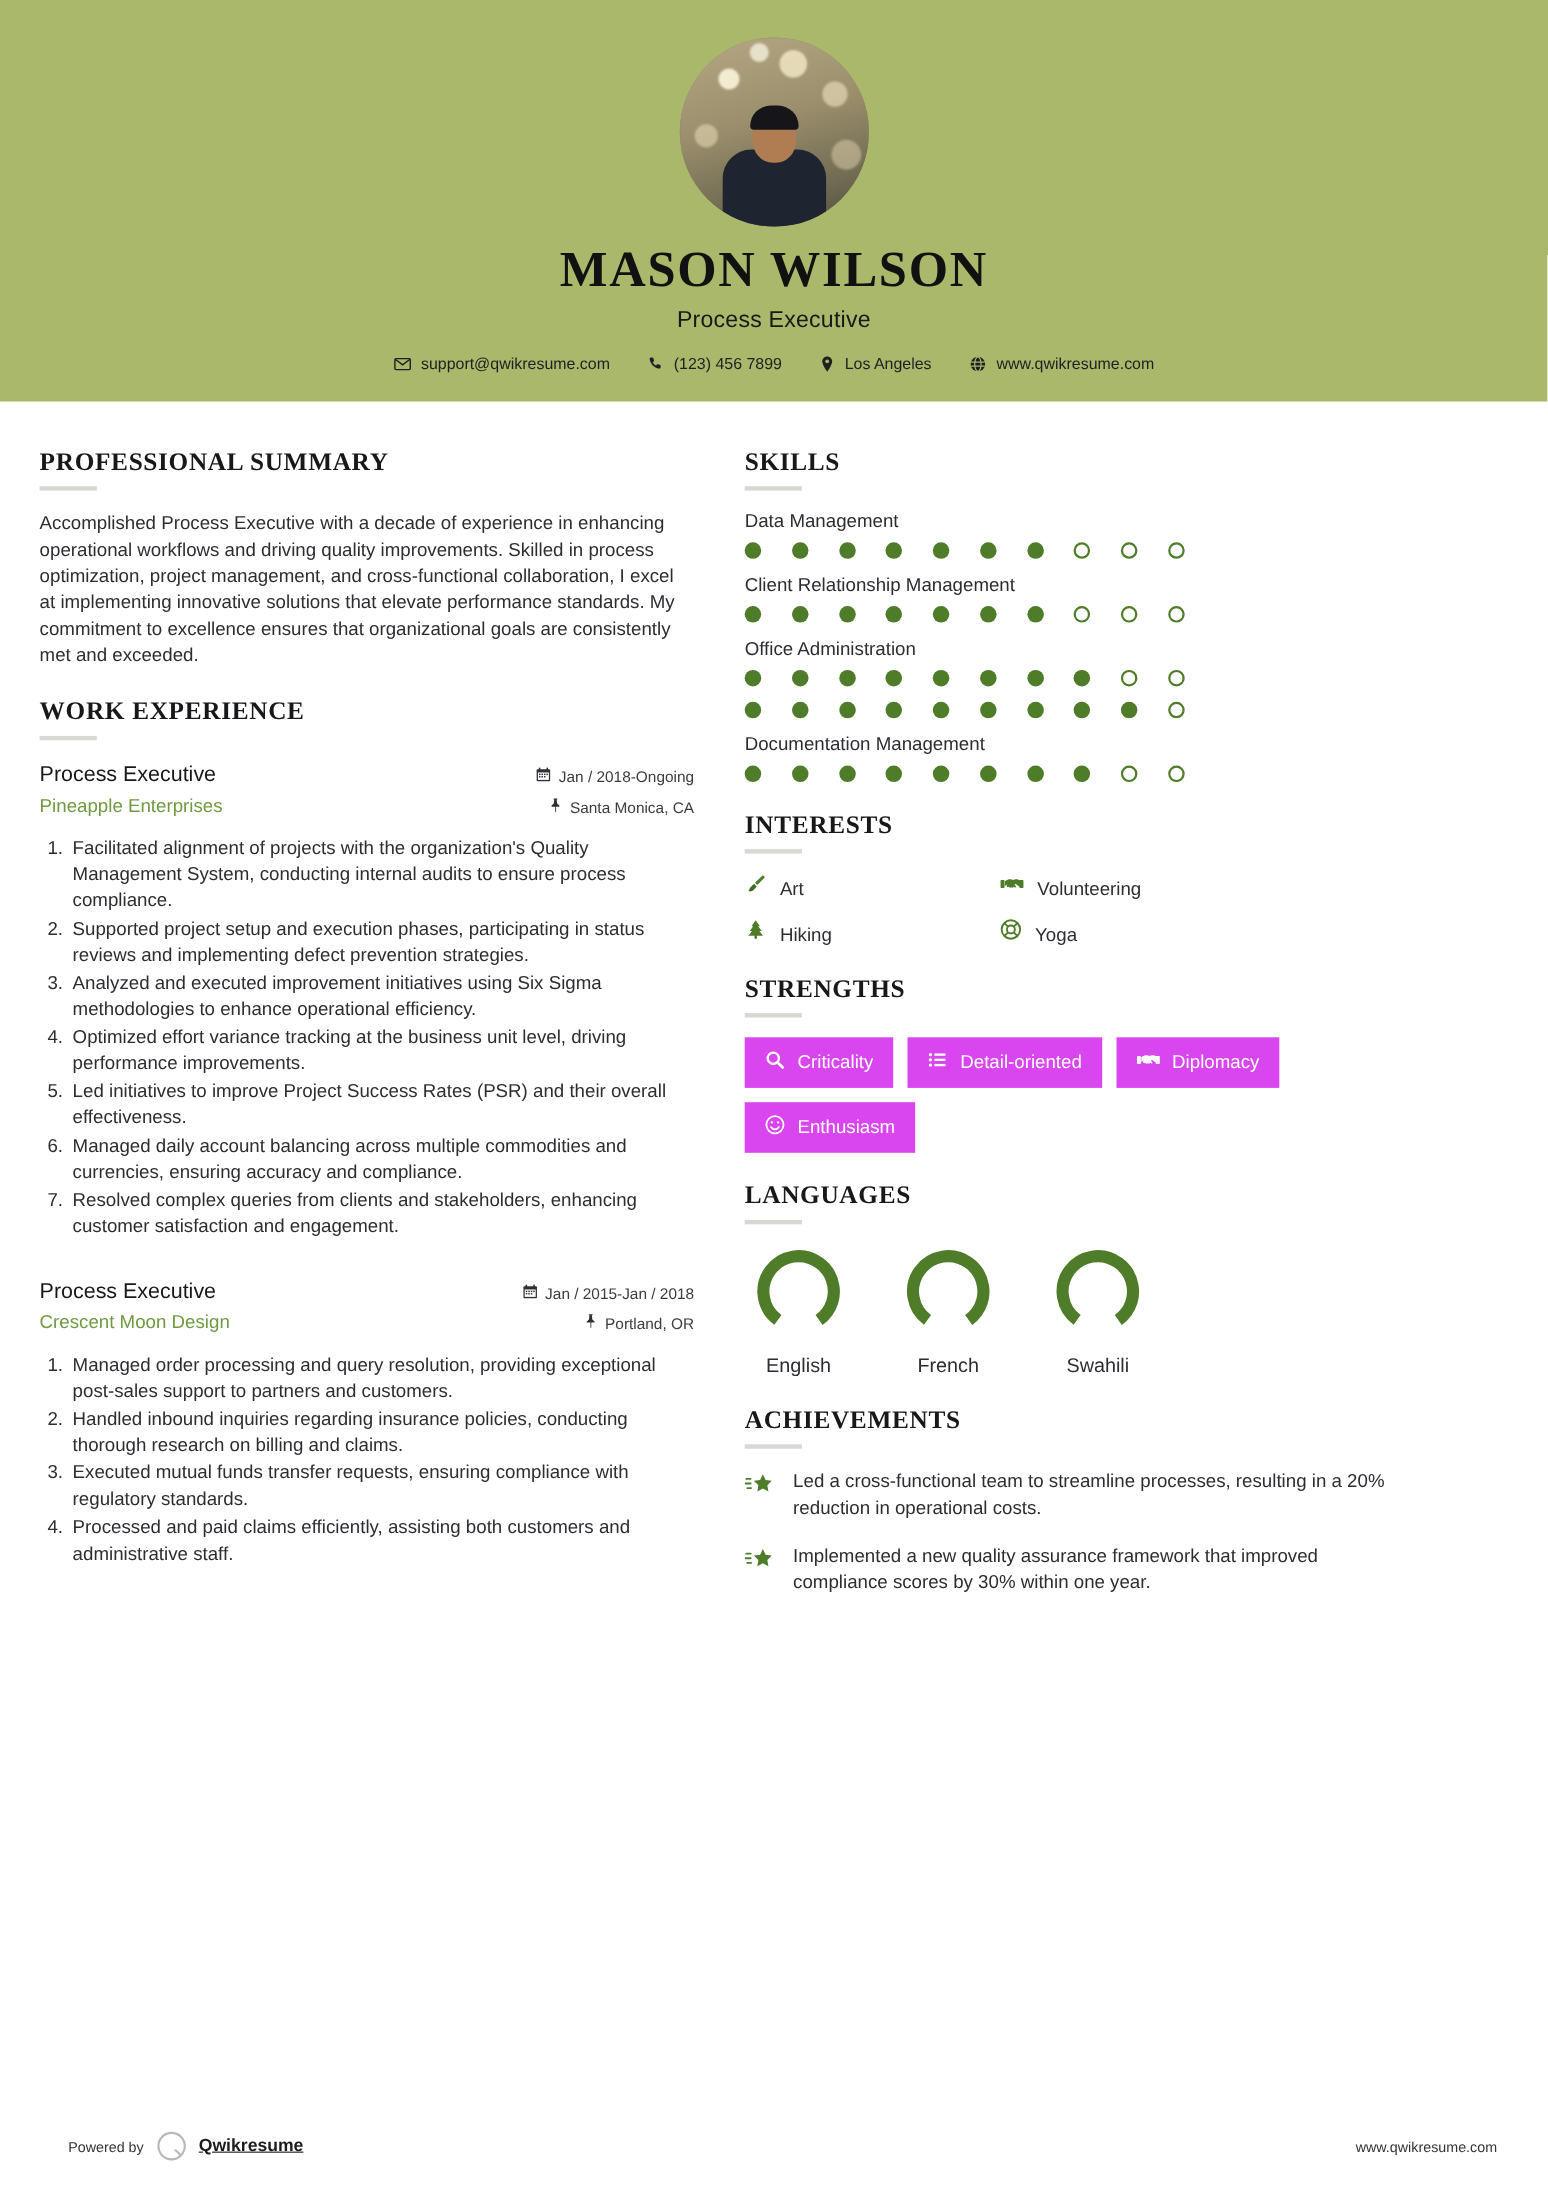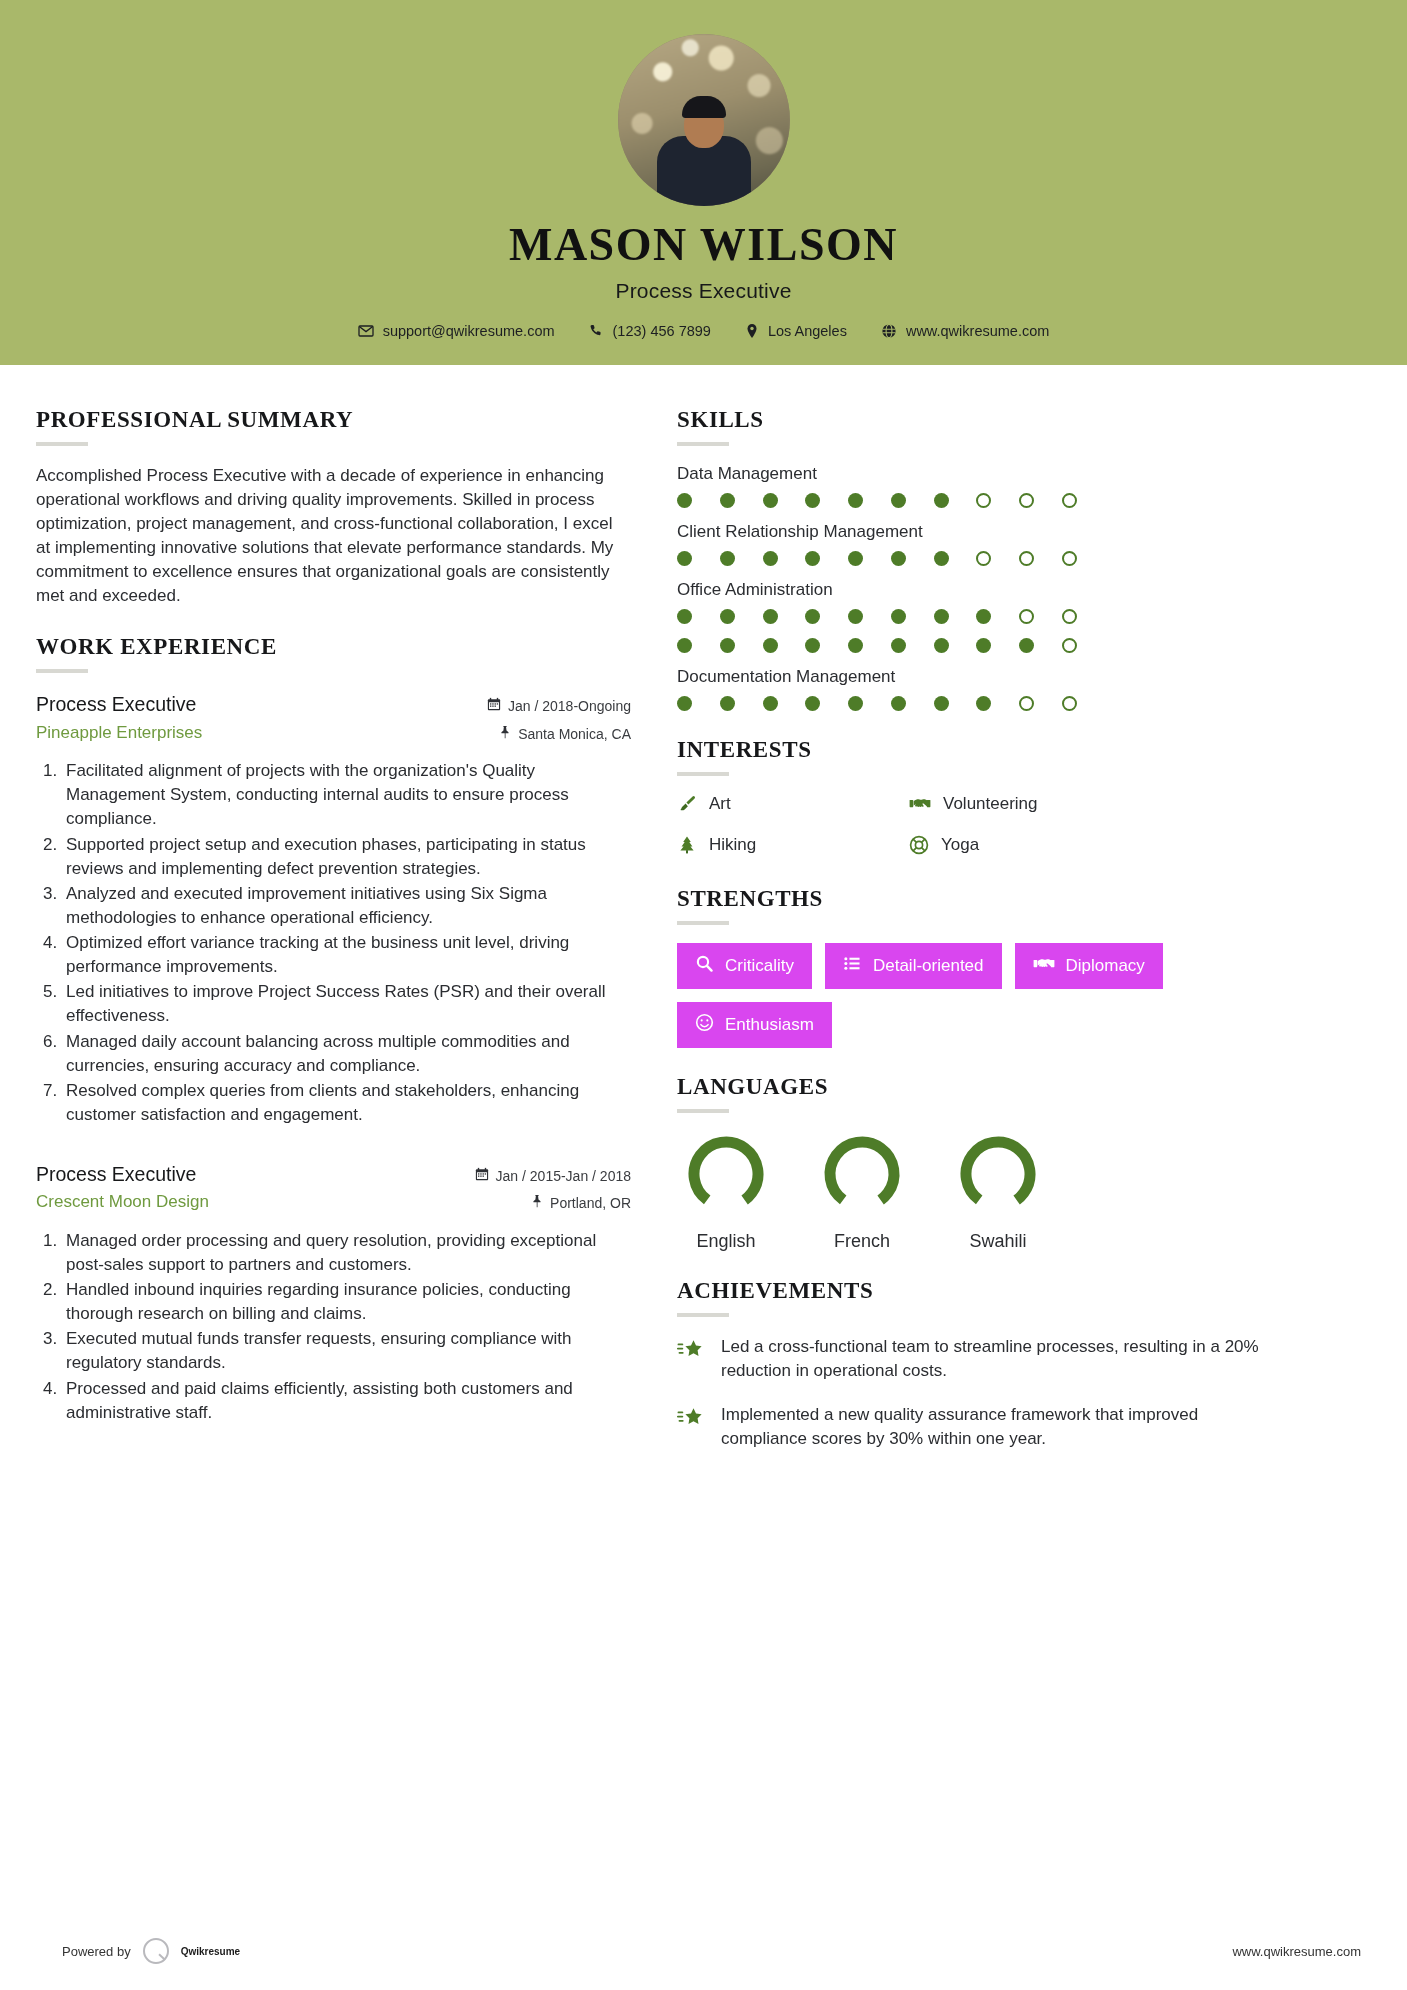--- a/index.html
+++ b/index.html
@@ -220,21 +220,21 @@
   .dot.off { background: #ffffff; border: 2.5px solid #4e7c28; }
 
   
   .interests-grid {
     display: grid;
     grid-template-columns: 232px auto;
     row-gap: 16px;
   }
   .interest {
     display: flex;
-    align-items: flex-start;
+    align-items: flex-end;
     gap: 12px;
     font-size: 17px;
     color: #2b2d31;
   }
 
   
   .strengths-wrap {
     display: flex;
     flex-wrap: wrap;
     gap: 13px;
@@ -286,23 +286,24 @@
     bottom: 26px;
     display: flex;
     justify-content: space-between;
     align-items: center;
     padding: 0 46px;
     font-size: 13px;
     color: #343434;
   }
   .footer-left { display: flex; align-items: center; gap: 12px; }
   .footer-brand {
+    text-decoration: underline;
     font-weight: bold;
     color: #1b1b1b;
-    font-size: 10px;
+    font-size: 16px;
   }
   .qlogo {
     width: 26px; height: 26px;
     border-radius: 50%;
     border: 2px solid #b9b9bd;
     position: relative;
   }
   .qlogo::after {
     content: "";
     position: absolute;

